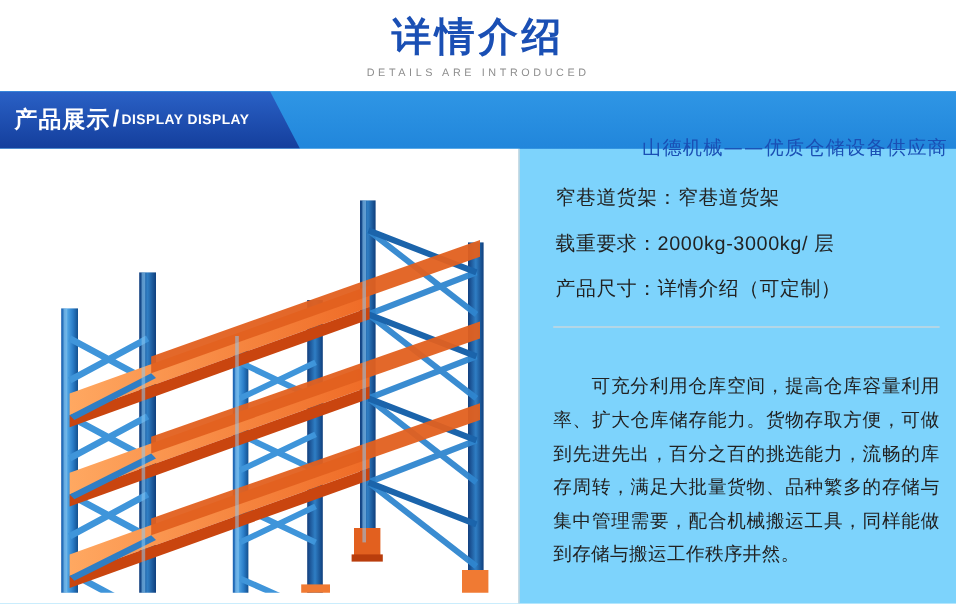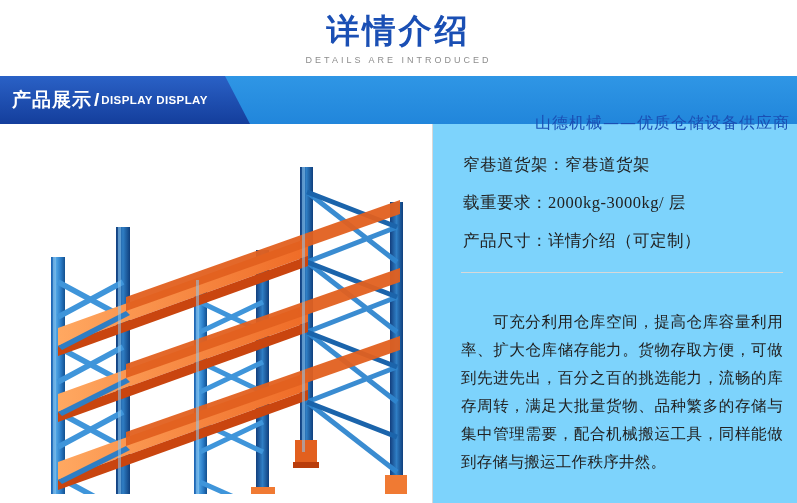--- a/index.html
+++ b/index.html
@@ -158,21 +158,21 @@
     font-size: 16.5px;
     color: #222222;
     margin-bottom: 16px;
     letter-spacing: 0.5px;
     white-space: nowrap;
   }
   .spec-label {
     font-family: "DejaVu Serif", serif;
   }
   .spec-value {
-    font-family: Liberation Serif, serif;
+    font-family: Liberation Sans, sans-serif;
   }
 
   .divider {
     position: absolute;
     left: 28px;
     top: 148px;
     width: 322px;
     height: 1px;
     background: #d8d8d8;
   }

